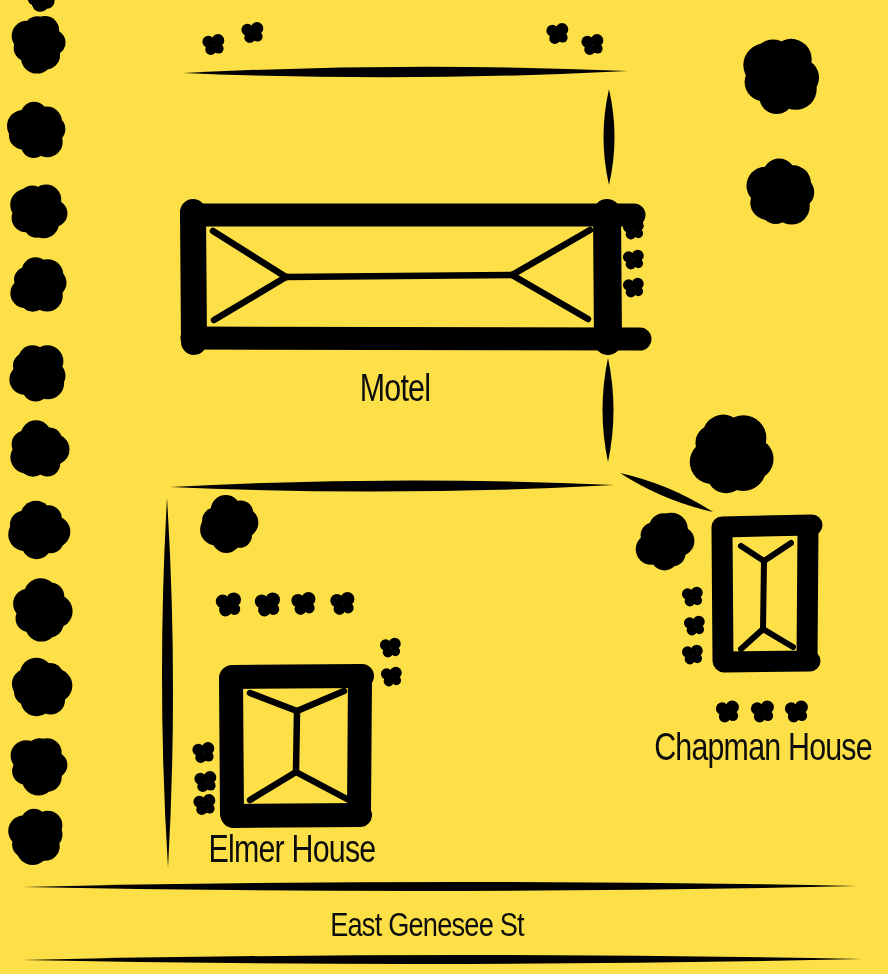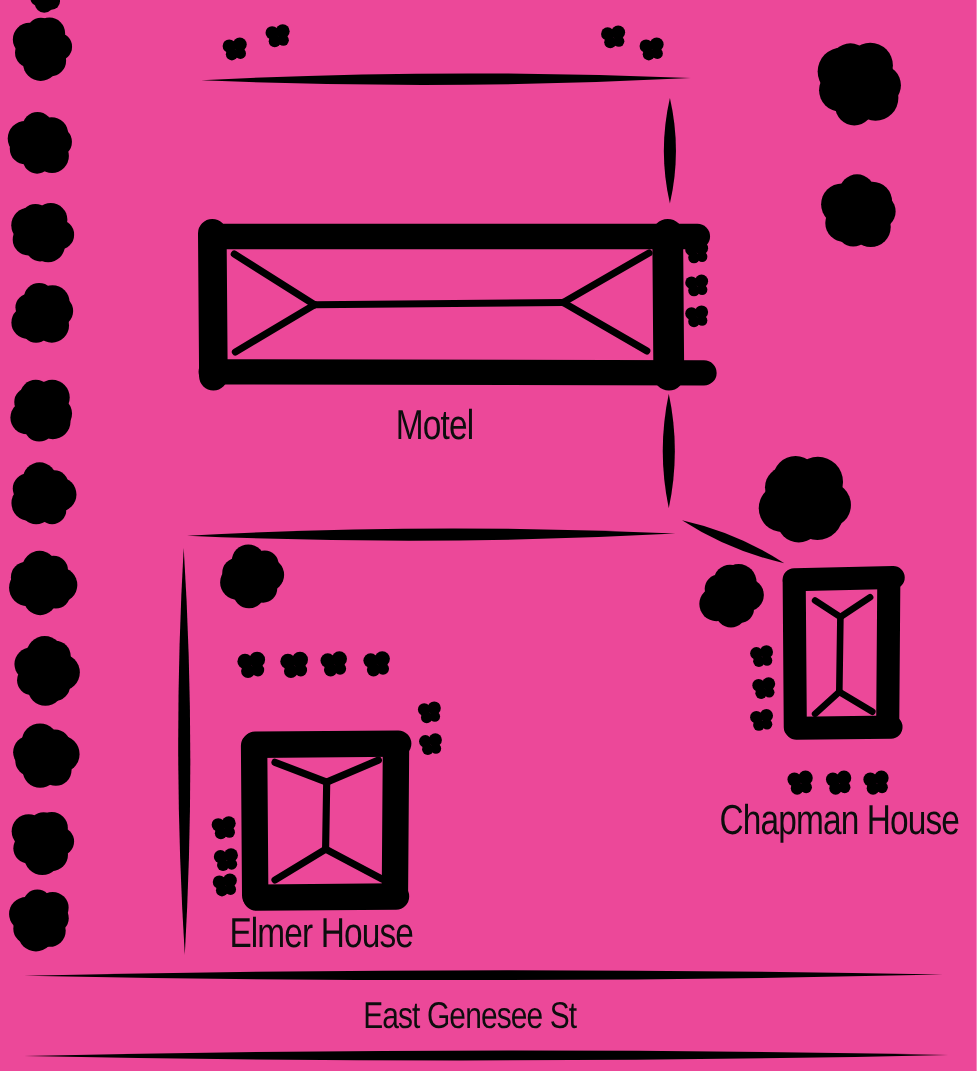--- a/index.html
+++ b/index.html
@@ -1,20 +1,20 @@
 <!DOCTYPE html>
 <html><head>
 <meta charset="utf-8">
 <style>
   html, body { margin: 0; padding: 0; background: #ffffff; }
   .canvas {
     position: relative;
     width: 888px;
     height: 974px;
-    background: #ec4899;
+    background: #fde047;
     overflow: hidden;
     font-family: "Liberation Sans", sans-serif;
   }
   #map-svg {
     position: absolute;
     left: 0; top: 0;
     width: 888px; height: 974px;
     display: block;
   }
   .map-label {

